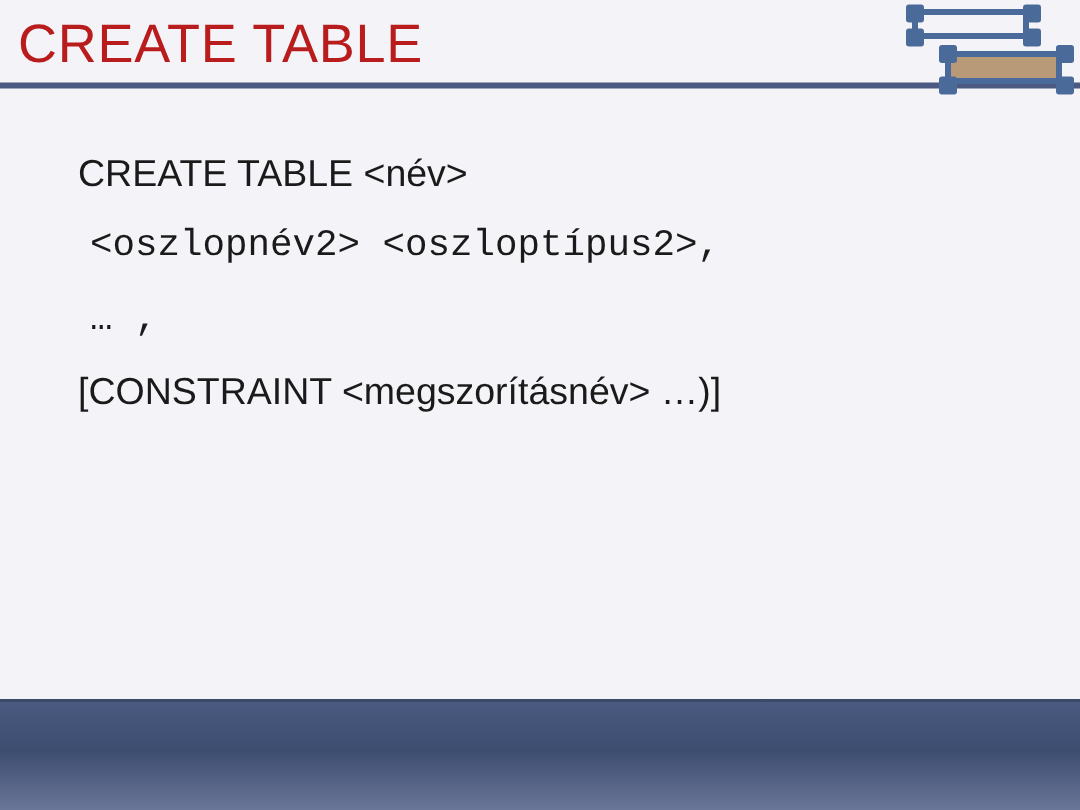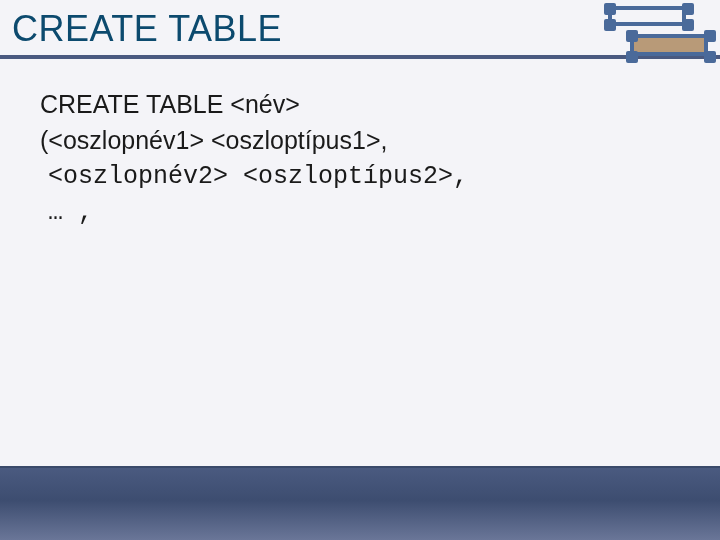--- a/index.html
+++ b/index.html
@@ -16,40 +16,40 @@
       overflow: hidden;
     }
     .slide {
       width: 100%;
       height: 100%;
       position: relative;
     }
     .title {
       font-size: 36px;
       font-weight: 400;
-      color: #0c4a6e;
+      color: #b91c1c;
       padding: 8px 12px 6px 12px;
       letter-spacing: 0.5px;
     }
     .title-underline {
       position: absolute;
       left: 0;
       top: 55px;
       width: 100%;
       height: 4px;
       background: #4a5a80;
     }
     .content {
       padding: 30px 40px 20px 40px;
       font-size: 25px;
       color: #1a1a1a;
       line-height: 1.45;
     }
     .content p {
-      margin: 0;
+      margin: 12px;
     }
     .indent {
       padding-left: 8px;
       font-family: Liberation Mono, monospace;
     }
     .footer-band {
       position: absolute;
       left: 0;
       bottom: 0;
       width: 100%;
@@ -121,20 +121,20 @@
     <div class="cg-node cg-n3"></div>
     <div class="cg-node cg-n4"></div>
     <div class="cg-node cg-n5"></div>
     <div class="cg-node cg-n6"></div>
     <div class="cg-node cg-n7"></div>
     <div class="cg-node cg-n8"></div>
   </div>
 
   <div class="content">
     <p>CREATE TABLE &lt;név&gt;</p>
-    <p>(&lt;oszlopnév1&gt; &lt;oszloptípus1&gt;,</p>
     <p class="indent">&lt;oszlopnév2&gt; &lt;oszloptípus2&gt;,</p>
     <p class="indent">… ,</p>
+    <p>[CONSTRAINT &lt;megszorításnév&gt; …)]</p>
   </div>
 
   <div class="footer-line"></div>
   <div class="footer-band"></div>
 </div>
 
 </body></html>

